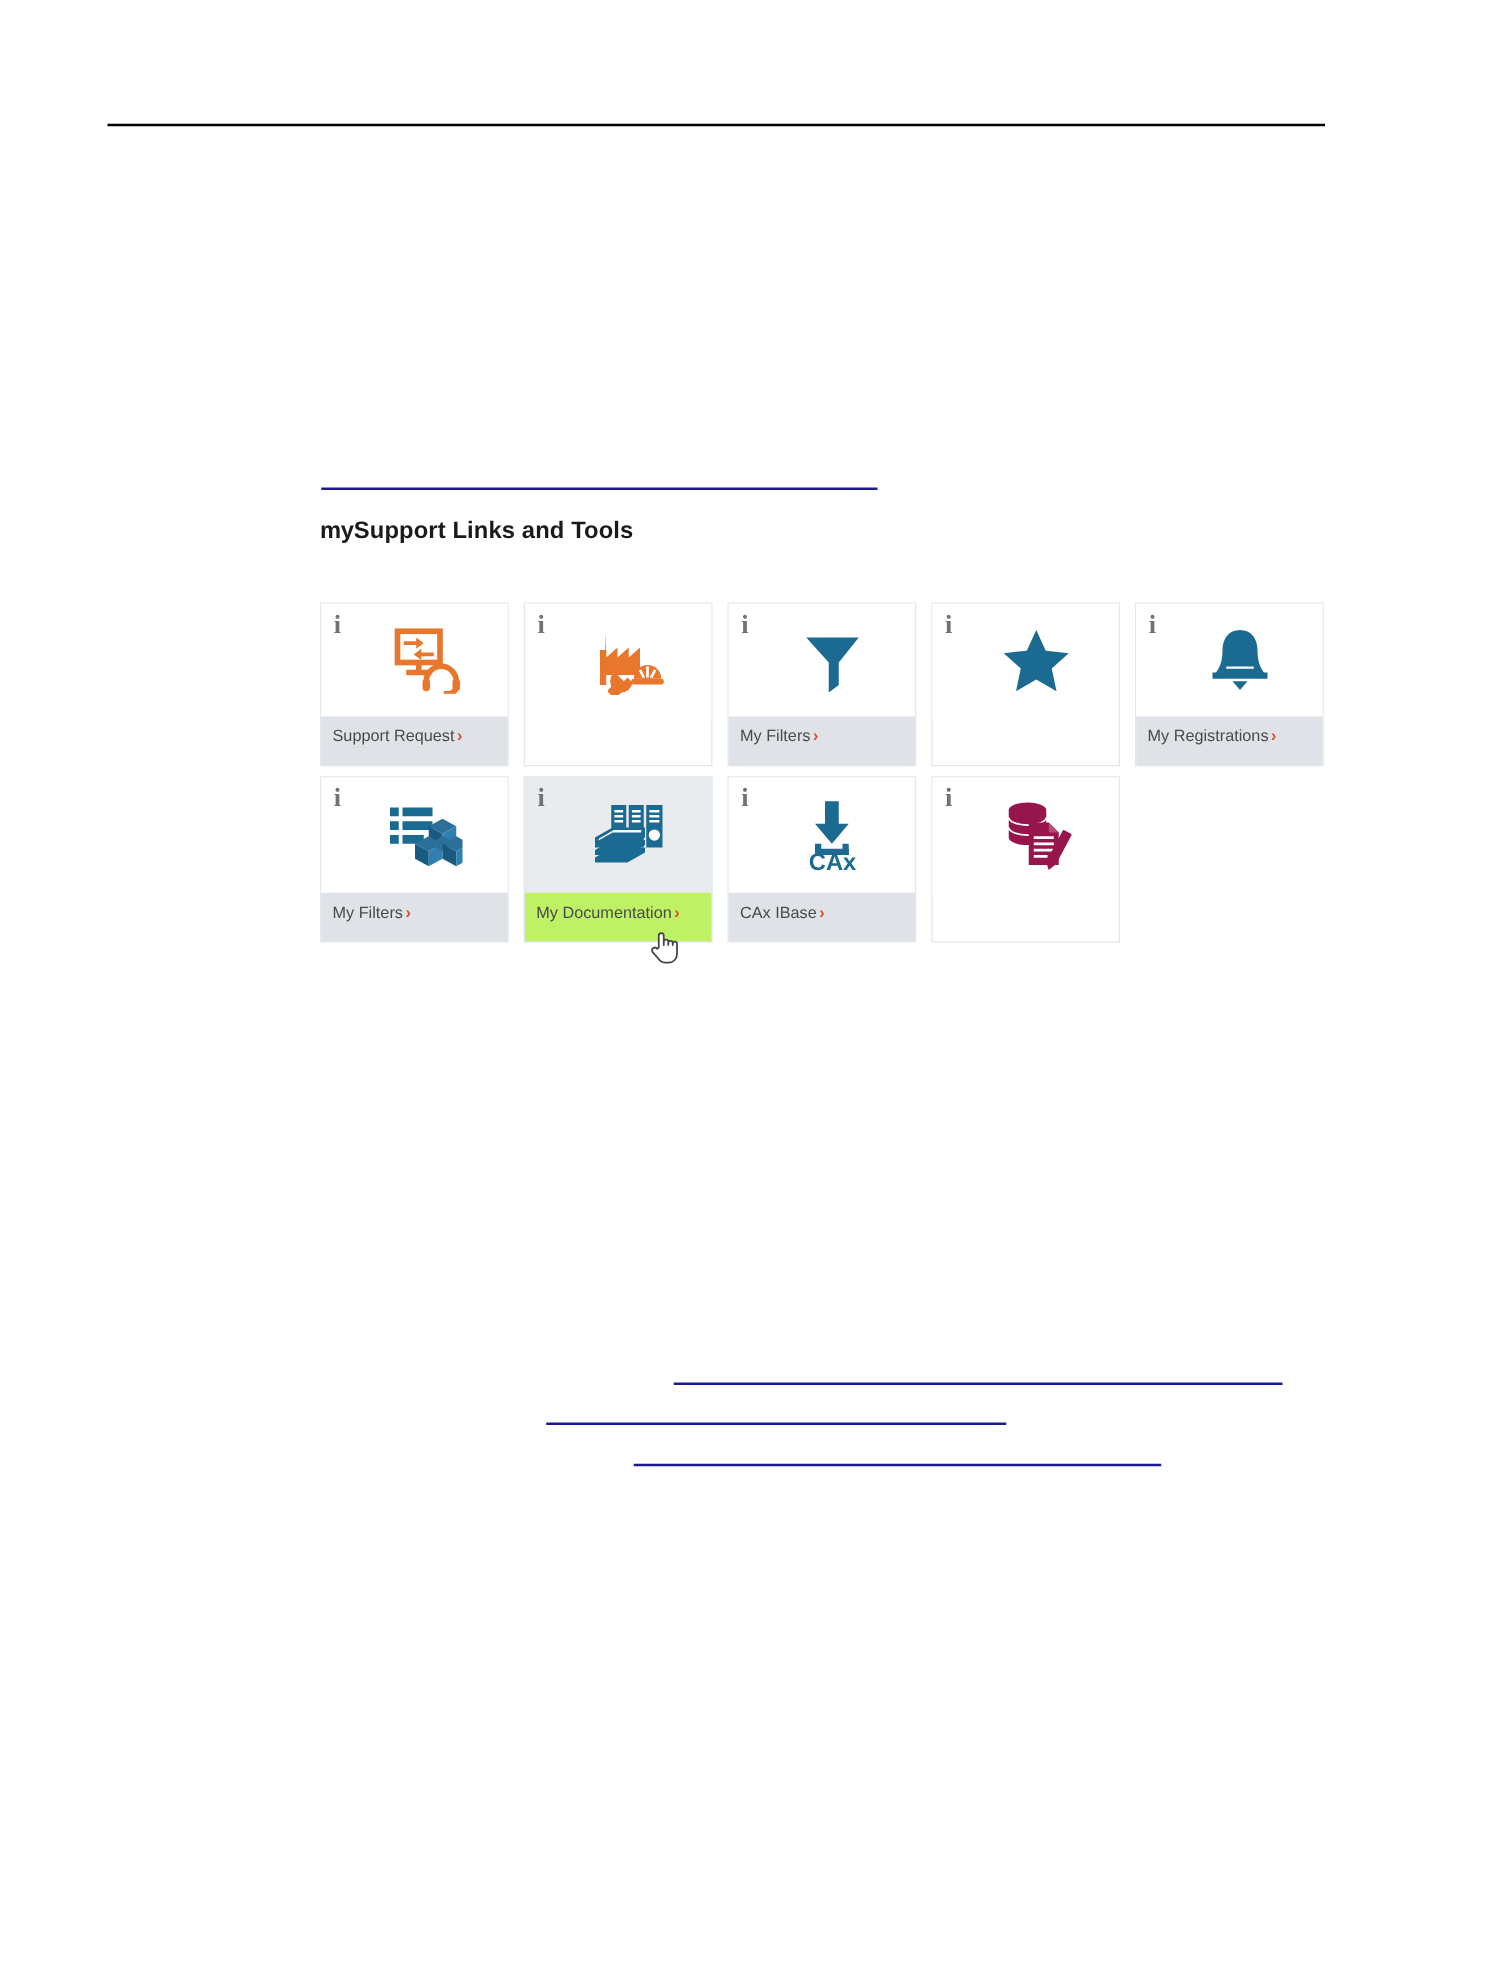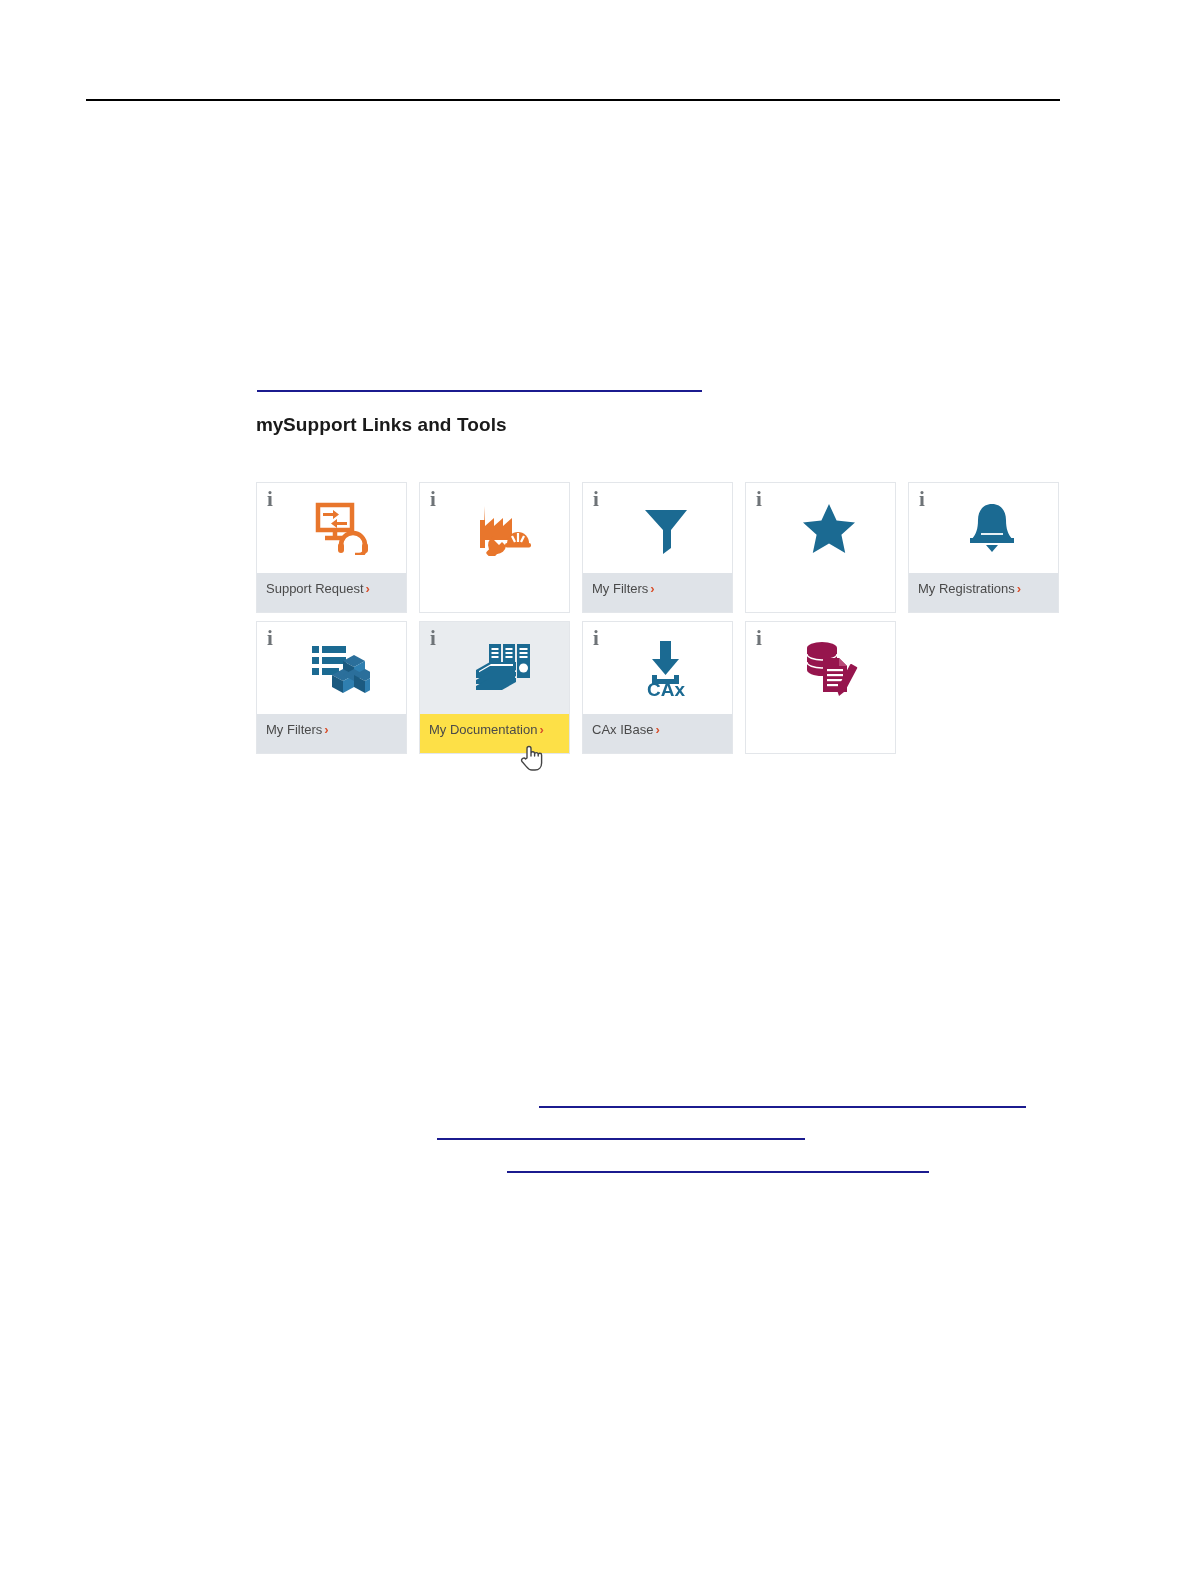--- a/index.html
+++ b/index.html
@@ -106,21 +106,21 @@
   .tile-caption {
     background: #dfe3e8;
     flex: 1 1 auto;
     min-height: 39px;
     padding: 8px 8px 8px 9px;
     box-sizing: border-box;
     font-size: 13px;
     color: #4a4a4a;
     line-height: 1.25;
   }
-  .tile.hovered .tile-caption { background: #fde047; }
+  .tile.hovered .tile-caption { background: #bef264; }
   .tile-caption .label { }
   .chev {
     color: #d94f2b;
     font-weight: bold;
     margin-left: 2px;
   }
   .ext {
     color: #d94f2b;
     font-weight: bold;
     margin-left: 3px;

